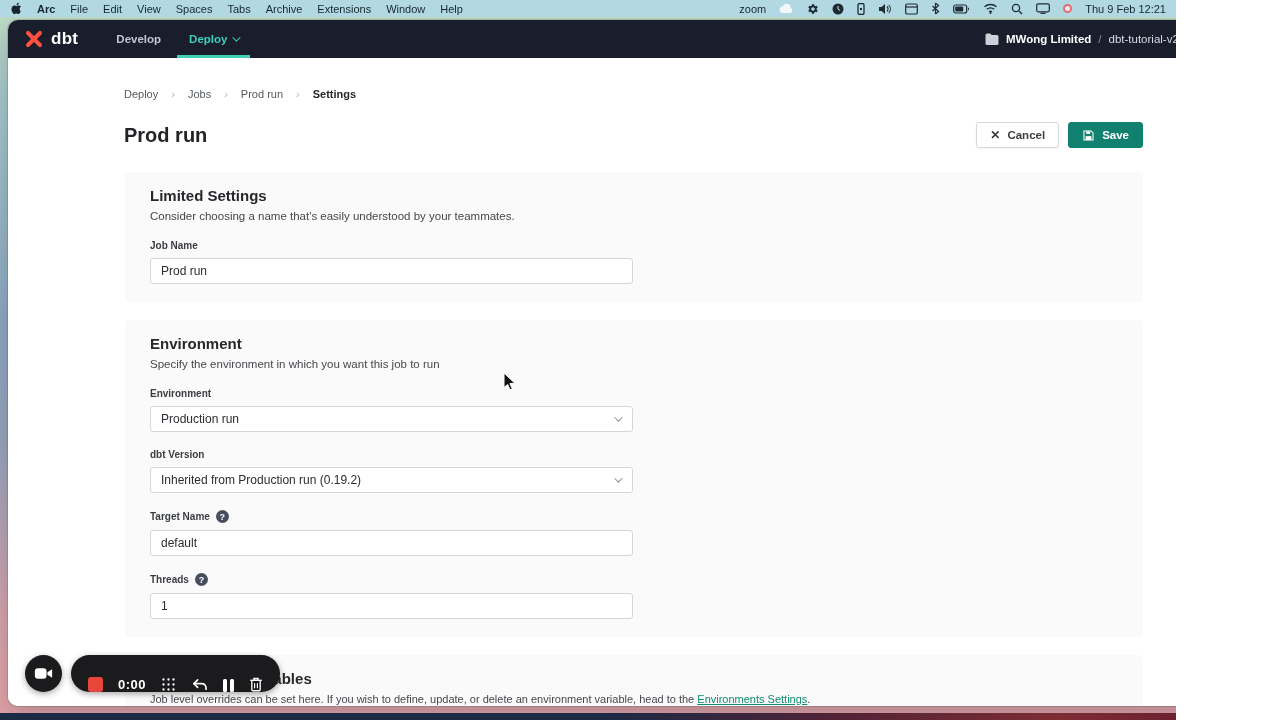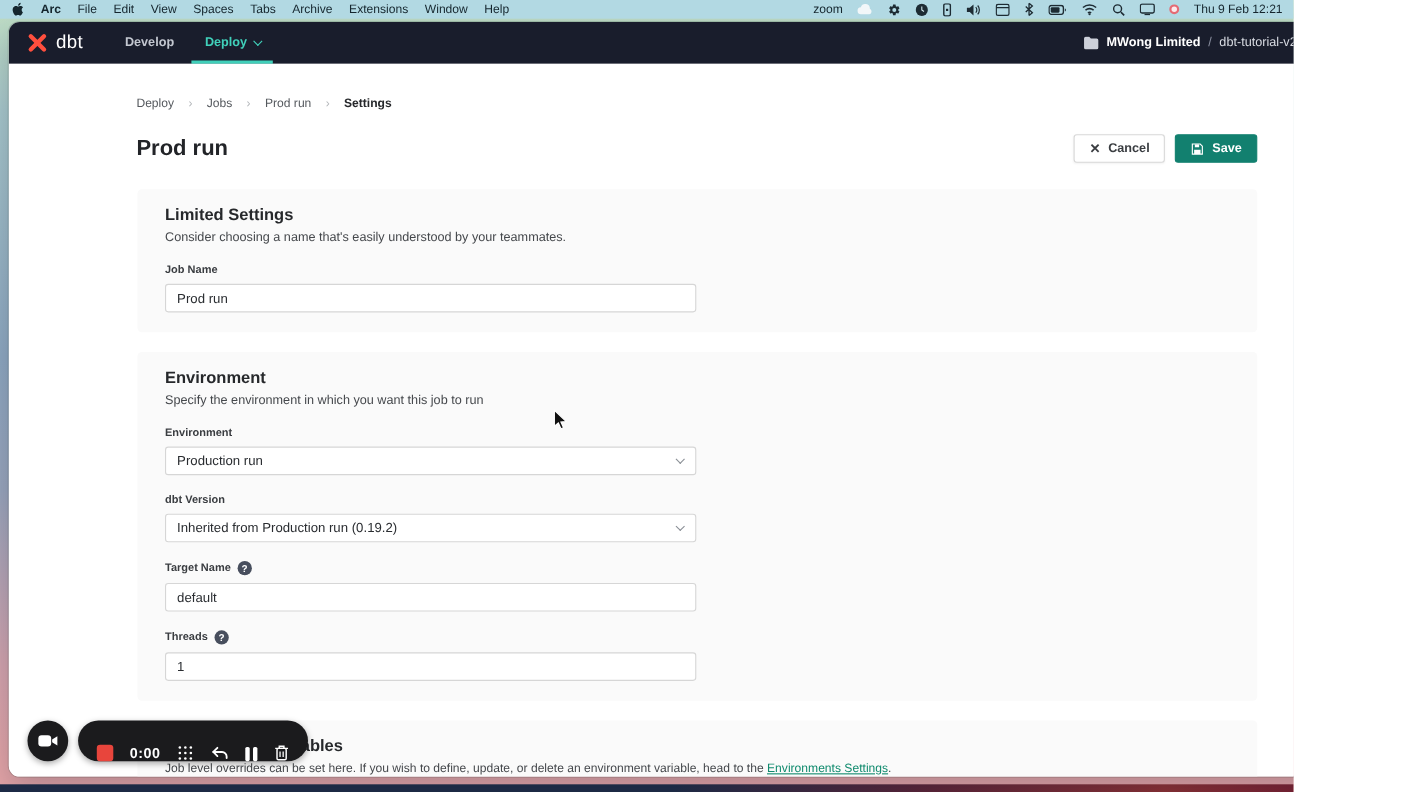--- a/index.html
+++ b/index.html
@@ -30,21 +30,21 @@
 
   
   .window { position:absolute; left:8px; top:20px; width:1254px; height:686px;
     border-radius:10px; overflow:hidden; background:#ffffff; z-index:10;
     box-shadow:0 0 0 1px rgba(40,60,50,.18), 0 12px 30px rgba(30,40,60,.25); }
 
   
   .appbar { height:38px; background:#191d2c; display:flex; align-items:center;
     padding:0 18px 0 14px; color:#c3c7d0; }
   .logo { display:flex; align-items:center; gap:5px; margin-right:26px; }
-  .logo-text { color:#ffffff; font-weight:normal; font-size:17px; letter-spacing:.3px; }
+  .logo-text { color:#ffffff; font-weight:bold; font-size:17px; letter-spacing:.3px; }
   .nav { display:flex; align-items:stretch; height:38px; gap:4px; }
   .nav-item { display:flex; align-items:center; gap:5px; padding:0 12px;
     font-size:11.5px; font-weight:bold; color:#c3c7d0; cursor:pointer;
     border-bottom:3px solid transparent; border-top:3px solid transparent; }
   .nav-item.active { color:#40d0ba; border-bottom-color:#40d0ba; }
   .chev { width:6px; height:6px; border-right:1.6px solid currentColor;
     border-bottom:1.6px solid currentColor; transform:rotate(45deg) translateY(-2px); }
   .appbar-right { margin-left:auto; display:flex; align-items:center; gap:14px; }
   .acct { display:flex; align-items:center; gap:7px; font-size:11.5px; }
   .acct .name { color:#ffffff; font-weight:bold; }

